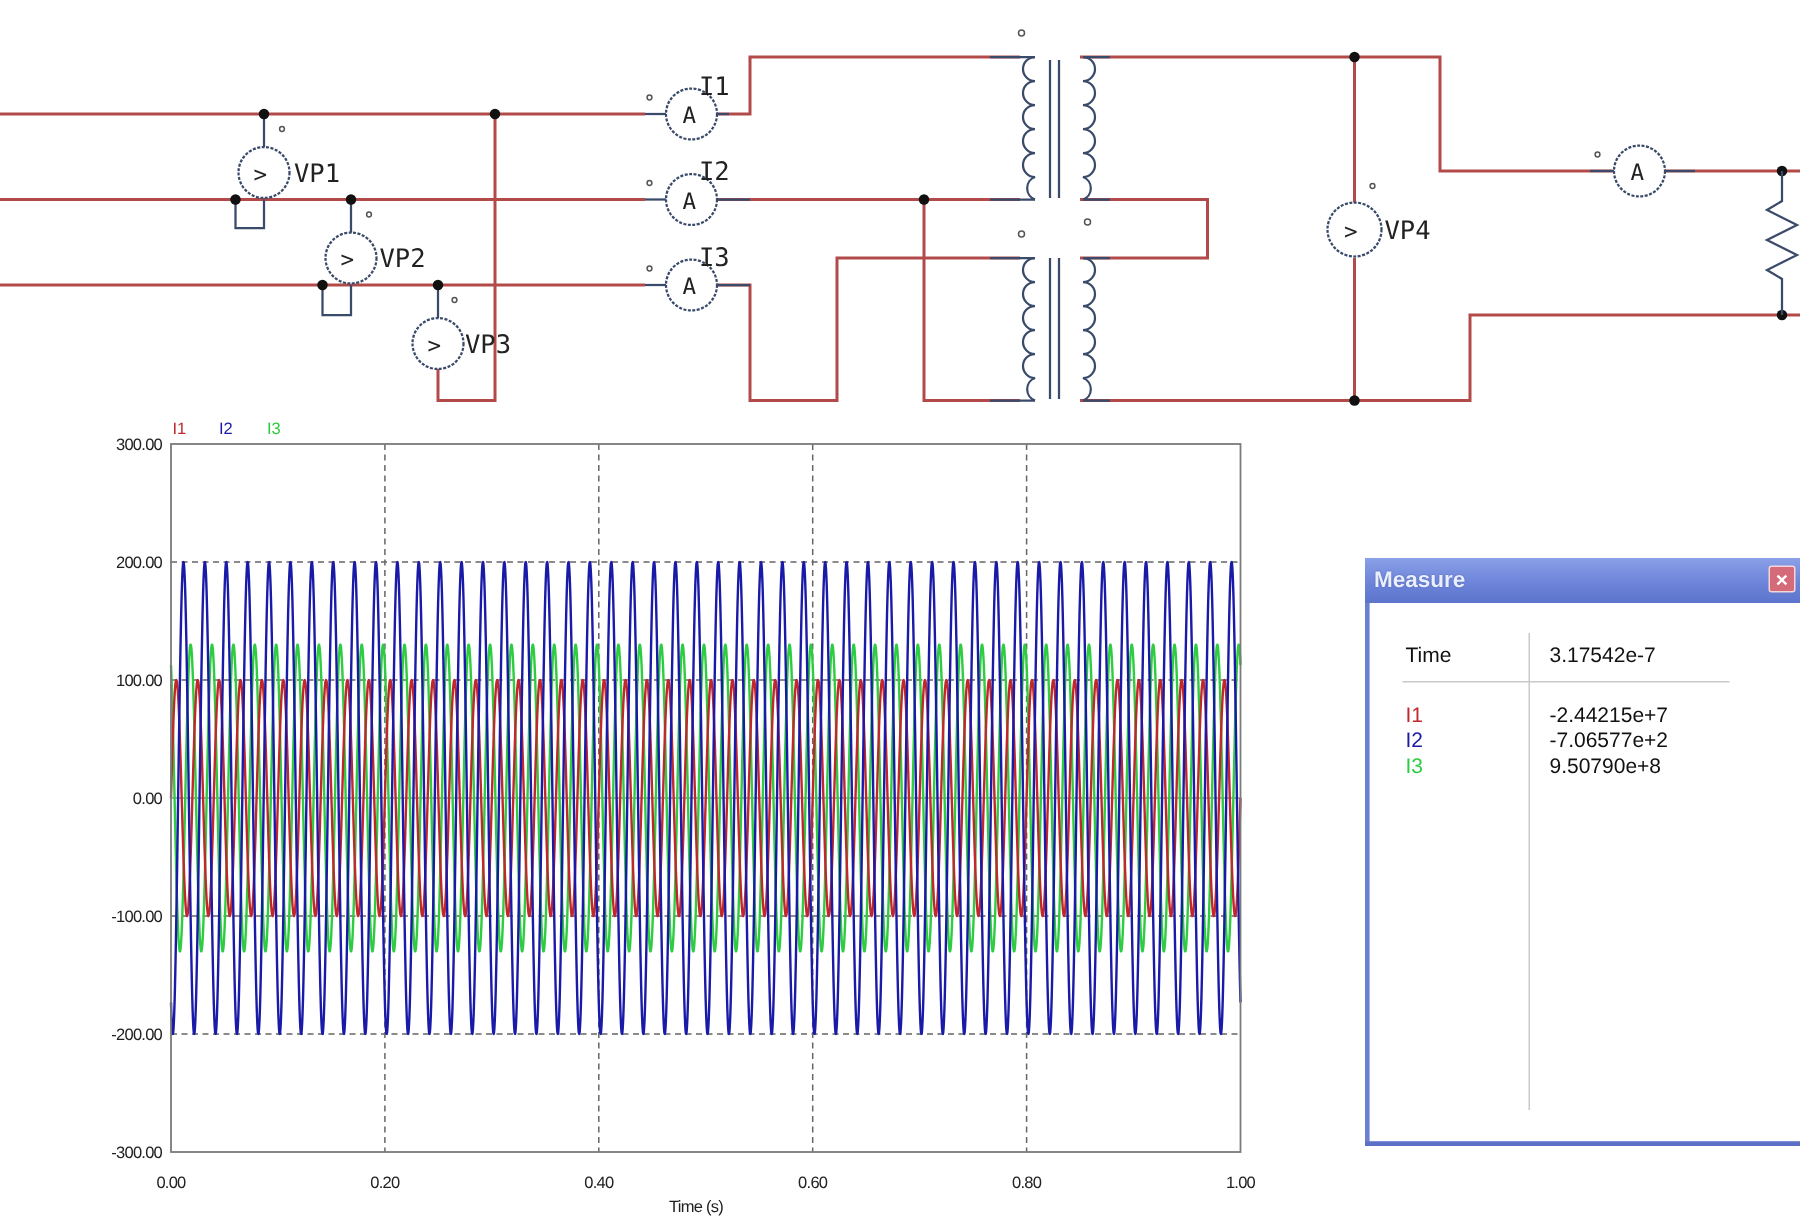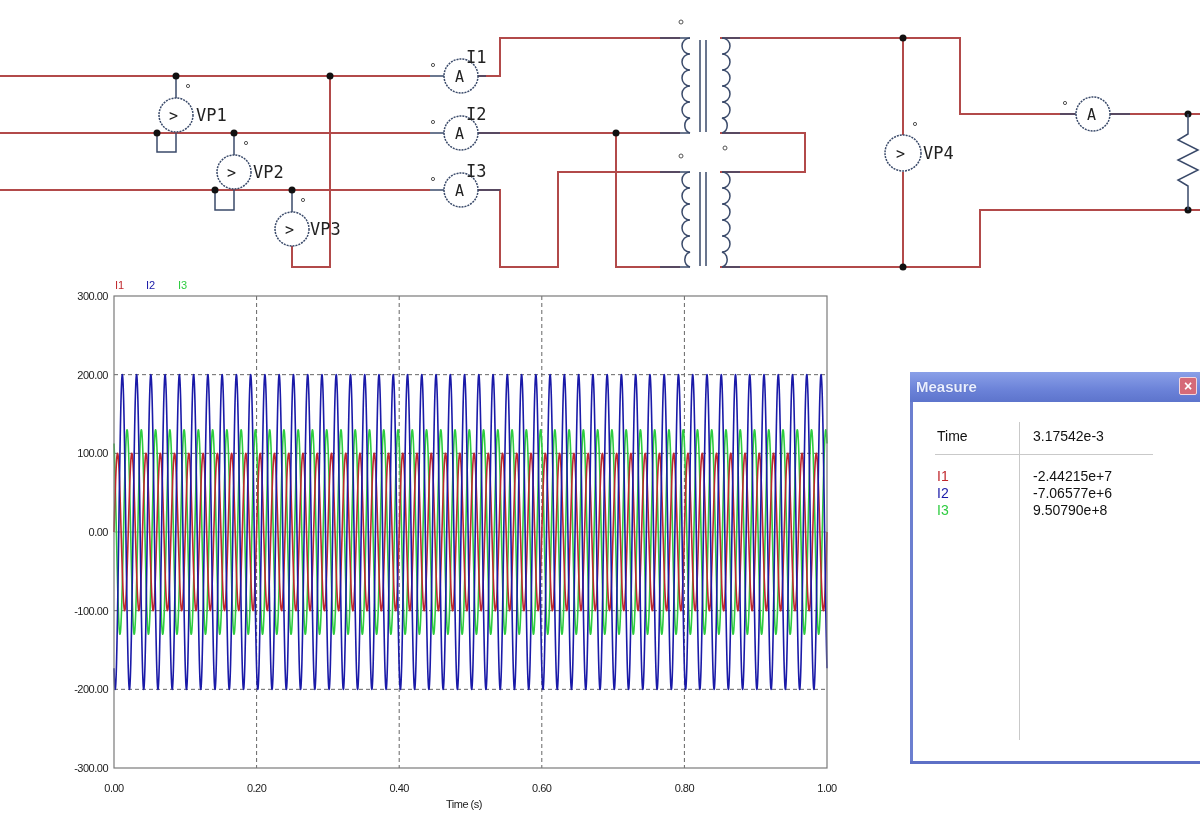--- a/index.html
+++ b/index.html
@@ -200,22 +200,22 @@
 
 <div id="measure">
   <div class="titlebar">
     <span class="title">Measure</span>
     <span class="close">×</span>
   </div>
   <div class="body">
     <div class="vsep"></div>
     <div class="hsep"></div>
     <span class="cell name" style="top:26px">Time</span>
-    <span class="cell val" style="top:26px">3.17542e-3</span>
+    <span class="cell val" style="top:26px">3.17542e-7</span>
     <span class="cell name" id="mn0" style="top: 66px; color: rgb(192, 40, 45);">I1</span>
     <span class="cell val" style="top:66px">-2.44215e+7</span>
     <span class="cell name" id="mn1" style="top: 83px; color: rgb(26, 26, 168);">I2</span>
-    <span class="cell val" style="top:83px">-7.06577e+6</span>
+    <span class="cell val" style="top:83px">-7.06577e+2</span>
     <span class="cell name" id="mn2" style="top: 100px; color: rgb(46, 204, 64);">I3</span>
     <span class="cell val" style="top:100px">9.50790e+8</span>
   </div>
   <div class="frame-bottom"></div>
 </div>
 
 </body></html>

